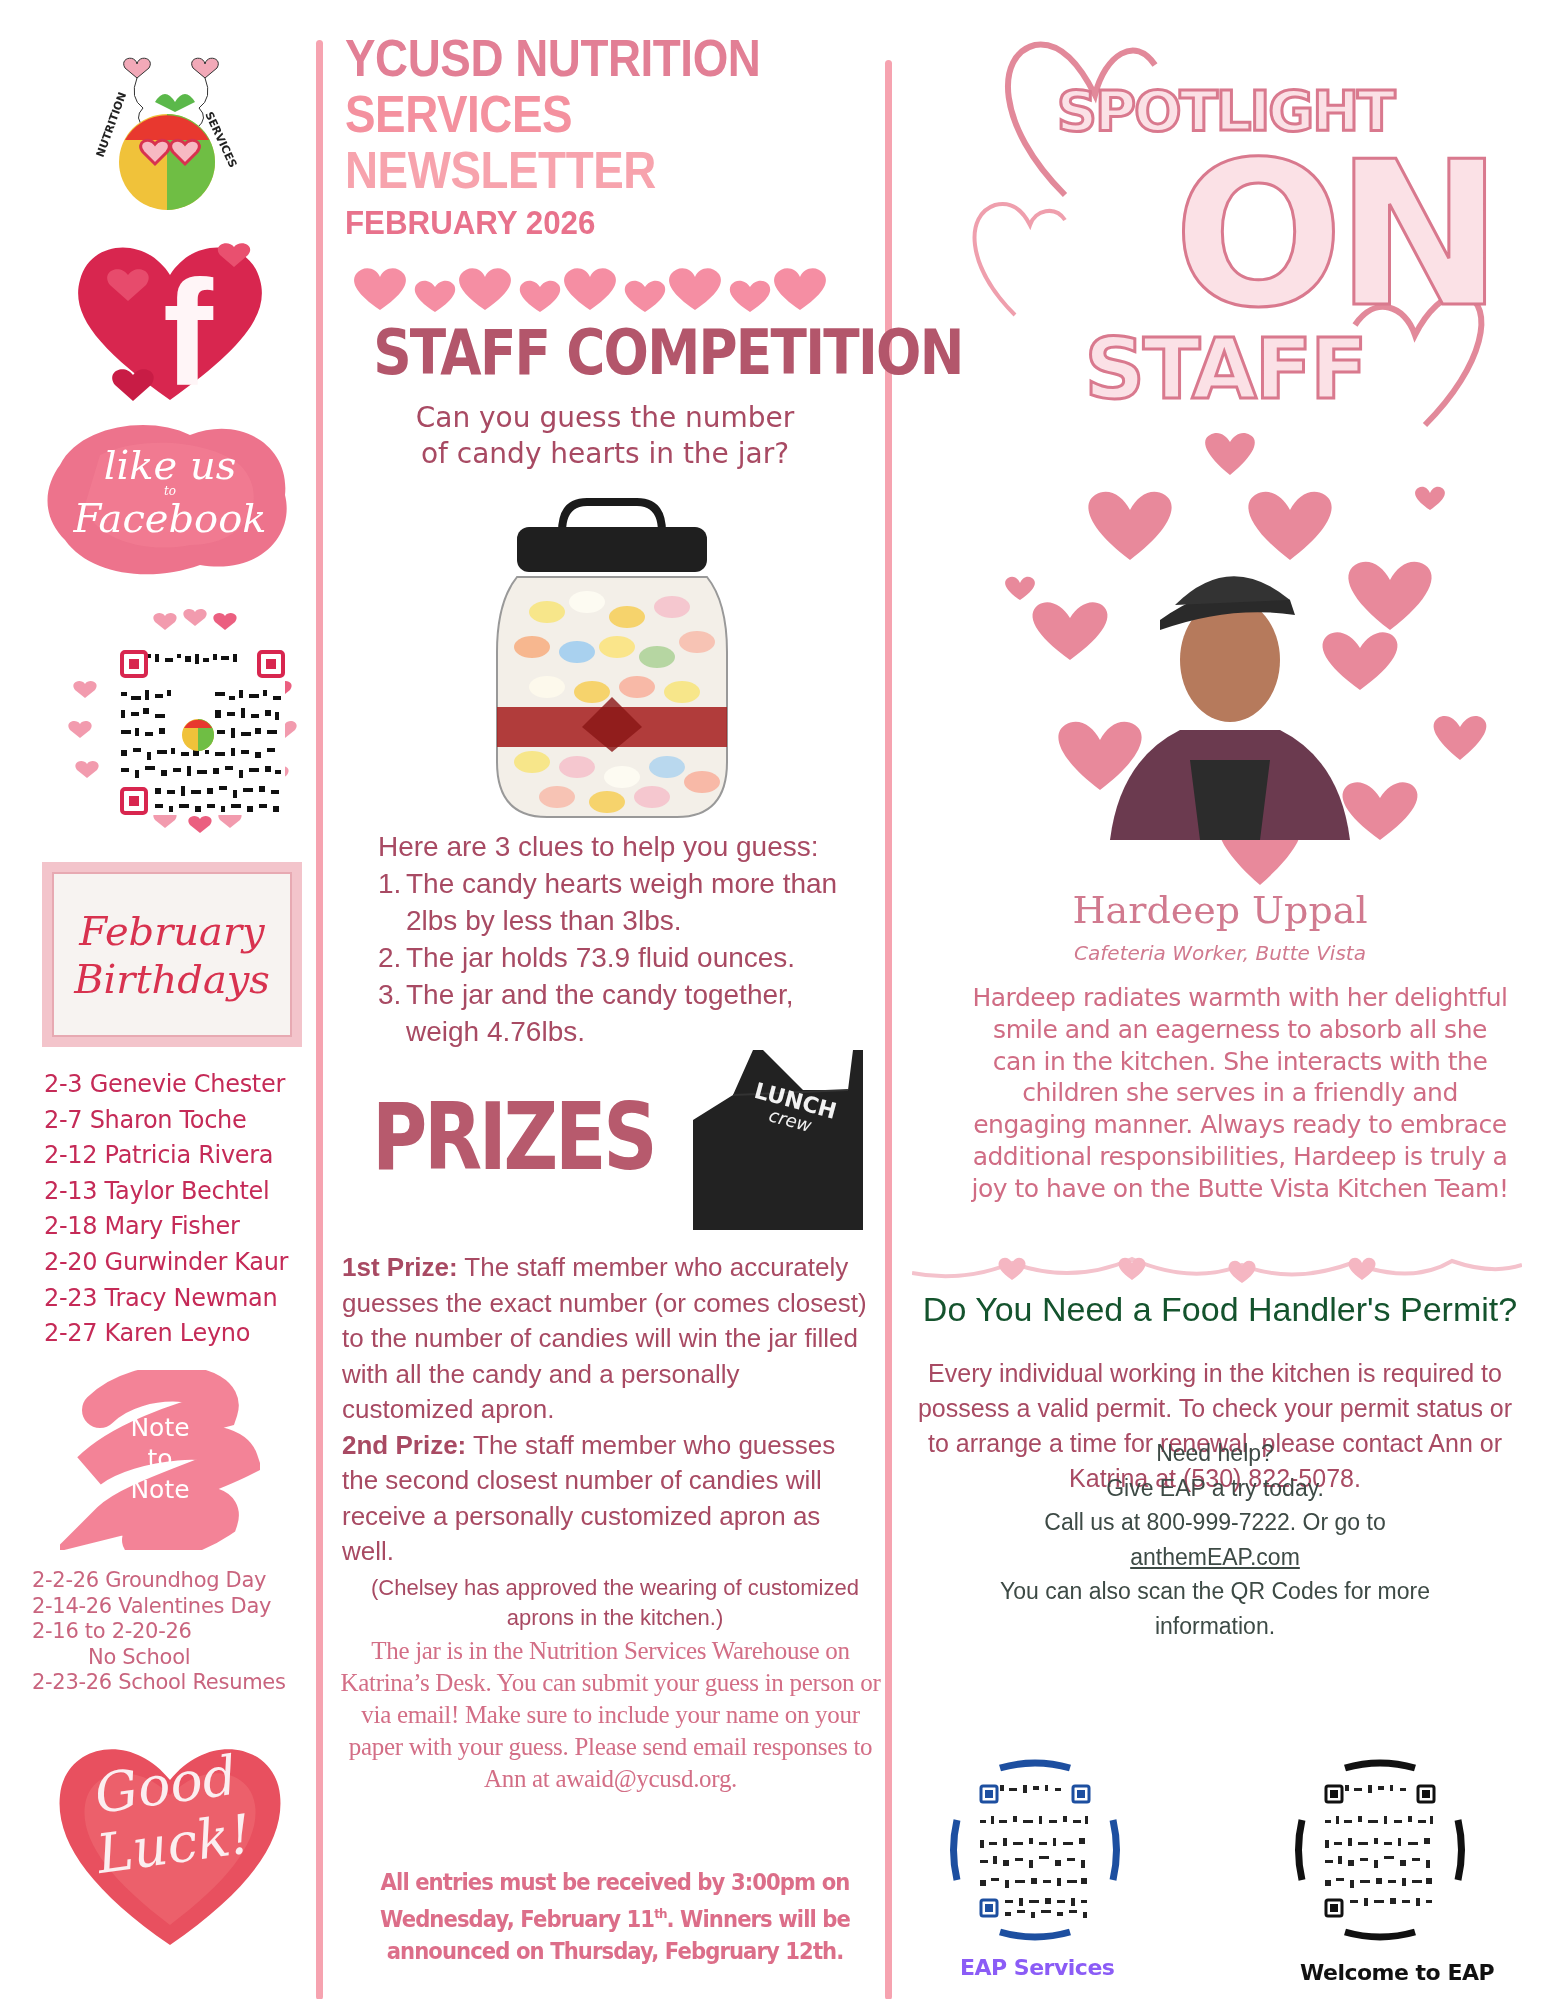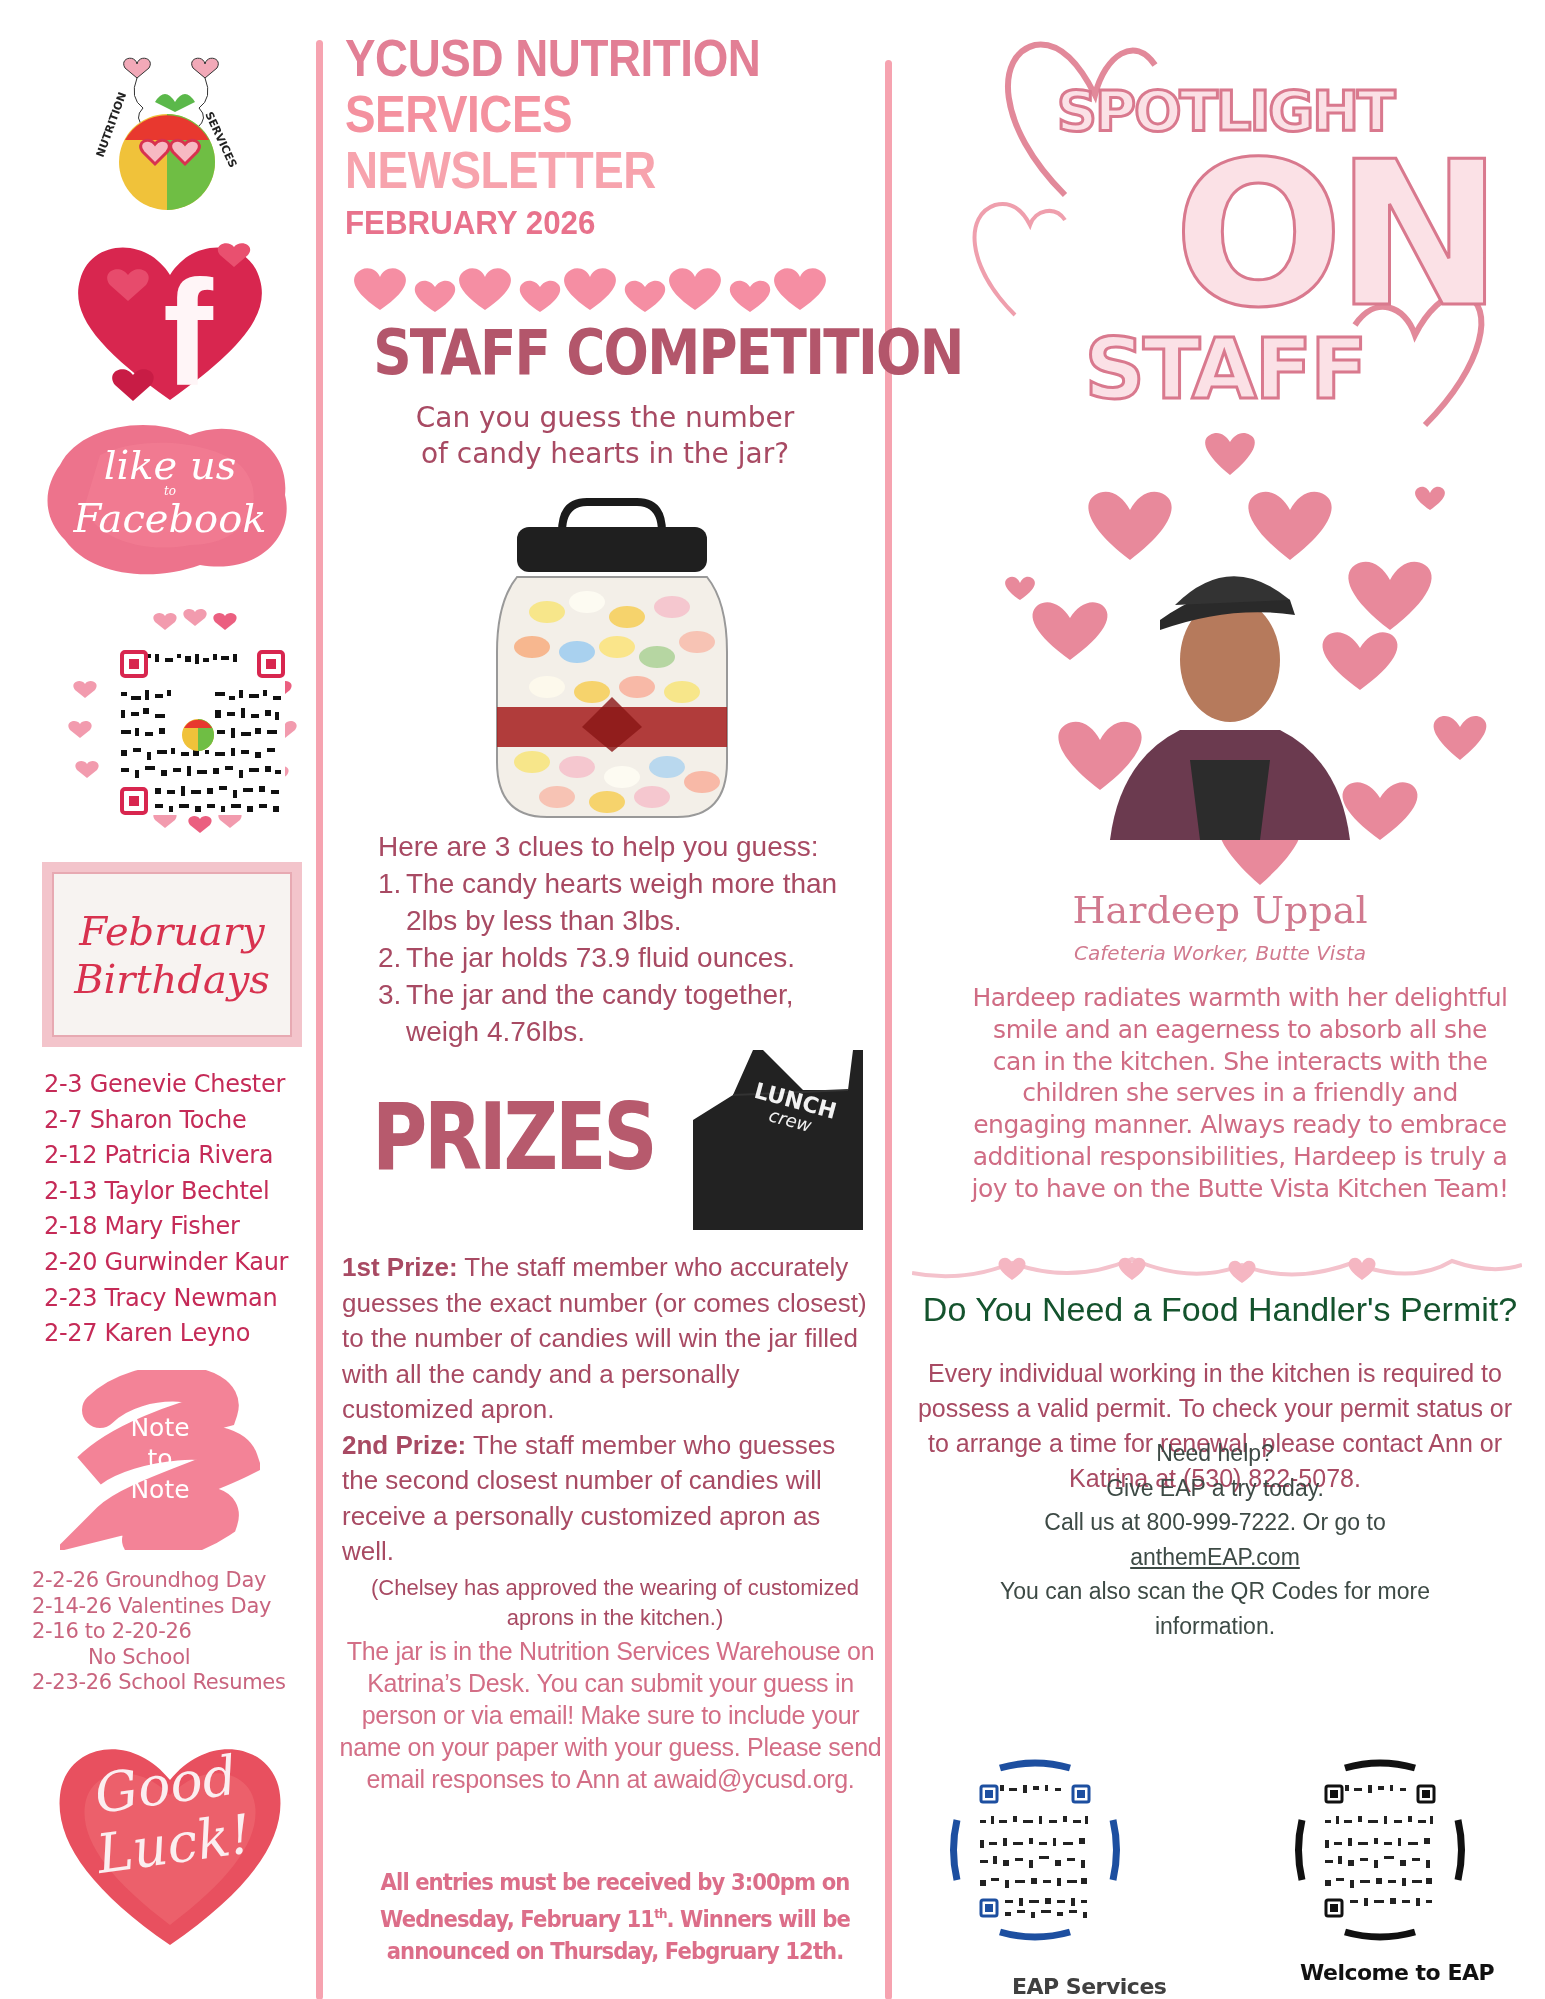--- a/index.html
+++ b/index.html
@@ -46,21 +46,21 @@
   .clues ol { list-style:none; }
   .clues li { display:flex; }
   .clues li .num { width: 22px; flex-shrink:0; text-align:right; margin-right:6px; }
 
   .prizes-title { left: 372px; top: 1088px; width: 300px; font-family:"DejaVu Sans", sans-serif; font-weight:700; color:#b75a6d; font-size: 92px; line-height: 100px; letter-spacing:-4px; transform: scaleX(0.82); transform-origin:left; white-space:nowrap; }
   .apron { left: 693px; top: 1050px; width: 170px; height: 180px; }
 
   .prize-text { left: 342px; top: 1250px; width: 530px; font-family:"Liberation Sans", sans-serif; color:#a84a63; font-size: 26px; line-height: 35.5px; }
   .prize-text b { font-weight:700; }
   .chelsey { left: 350px; top: 1573px; width: 530px; text-align:center; font-family:"Liberation Sans", sans-serif; color:#a84a63; font-size: 22px; line-height: 30px; }
-  .jar-loc { left: 338px; top: 1635px; width: 545px; text-align:center; font-family:Liberation Sans, sans-serif; color:#d36e86; font-size: 25px; line-height: 32px; letter-spacing:-0.3px; }
+  .jar-loc { left: 338px; top: 1635px; width: 545px; text-align:center; font-family:Liberation Serif, serif; color:#d36e86; font-size: 25px; line-height: 32px; letter-spacing:-0.3px; }
   .deadline { left: 350px; top: 1866px; width: 530px; text-align:center; font-family:"DejaVu Sans", sans-serif; font-weight:700; color:#dc6e89; font-size: 23px; line-height: 32px; letter-spacing:-1px; transform: scaleX(0.92); transform-origin:center; }
   .deadline sup { font-size: 13px; }
 
   
   .spotlight { left: 955px; top: 35px; width: 540px; height: 400px; }
   .portrait { left: 960px; top: 430px; width: 540px; height: 460px; }
   .staff-name { left: 1000px; top: 888px; width: 440px; text-align:center; font-family:"DejaVu Serif", serif; color:#d17a8f; font-size: 38px; line-height: 44px; }
   .staff-role { left: 1000px; top: 940px; width: 440px; text-align:center; font-family:"DejaVu Sans", sans-serif; font-style: italic; color:#d17a8f; font-size: 20px; line-height: 26px; }
   .staff-bio { left: 970px; top: 982px; width: 540px; text-align:center; font-family:"DejaVu Sans", sans-serif; color:#d06c84; font-size: 25px; line-height: 31.8px; letter-spacing:-0.5px; }
 
@@ -68,21 +68,21 @@
 
   .permit-title { left: 920px; top: 1290px; width: 600px; text-align:center; font-family:"Liberation Sans", sans-serif; color:#14532d; font-size: 34px; line-height: 38px; }
   .permit-body { left: 915px; top: 1356px; width: 600px; text-align:center; font-family:"Liberation Sans", sans-serif; color:#a84a63; font-size: 25px; line-height: 35px; }
 
   .eap { left: 950px; top: 1436px; width: 530px; text-align:center; font-family:"Liberation Sans", sans-serif; color:#3d4a45; font-size: 23px; line-height: 34.6px; }
   .eap .link { text-decoration: underline; cursor: pointer; }
 
   .qr-eap { left: 945px; top: 1750px; width: 180px; height: 200px; }
   .qr-welcome { left: 1290px; top: 1750px; width: 180px; height: 200px; }
   .qr-label { position:absolute; font-family:"DejaVu Sans", sans-serif; font-weight:700; font-size: 22px; line-height: 26px; white-space:nowrap; letter-spacing:-0.5px; }
-  .qr-label.blue { left: 1012px; top: 1955px; color:#404040;margin-top:19px; }
+  .qr-label.blue { left: 960px; top: 1955px; color:#8b5cf6; }
   .qr-label.black { left: 1300px; top: 1960px; color:#111; }
 </style>
 </head>
 <body>
 
 <div class="divider" style="left:316px; top:40px; height:1960px;"></div>
 <div class="divider" style="left:885px; top:60px; height:1940px;"></div>
 
 <svg class="abs logo" viewBox="0 0 160 170">
   <path d="M40 18 c-6-10 10-14 12-4 c2-10 18-6 12 4 l-12 10z" fill="#f2a9b8" stroke="#333" stroke-width="1"></path>

